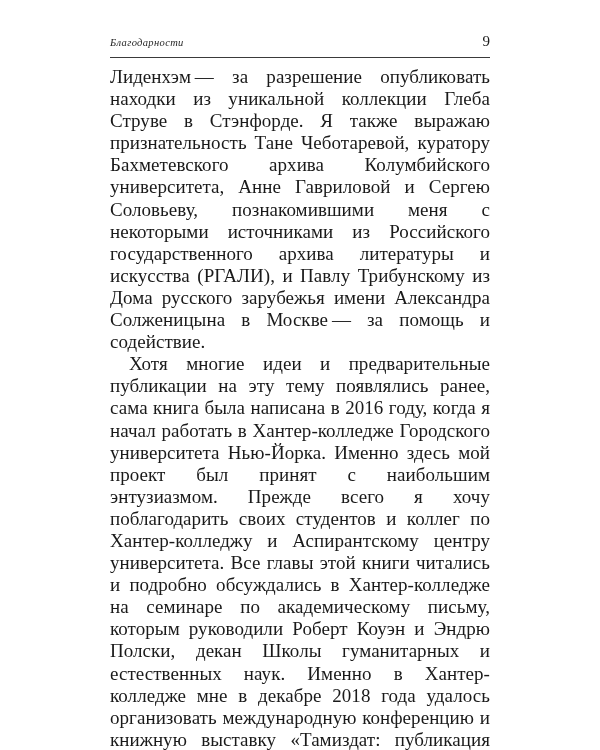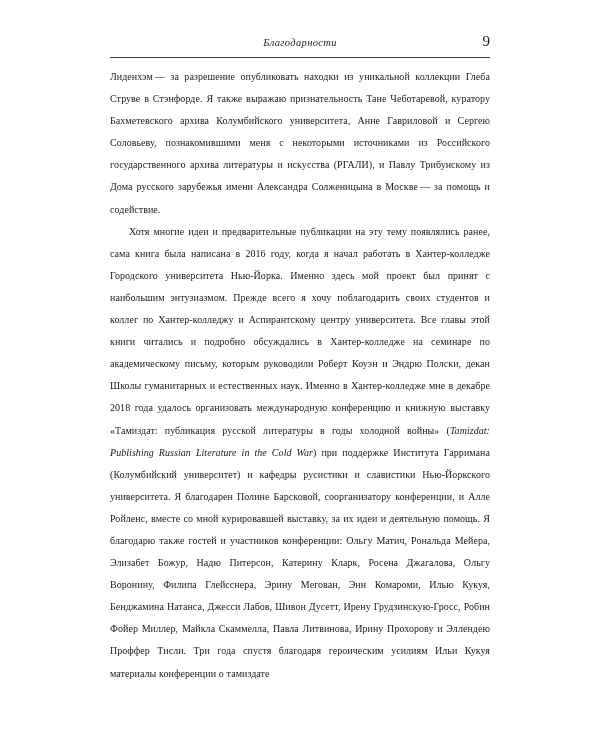--- a/index.html
+++ b/index.html
@@ -29,21 +29,21 @@
     left: 110px;
     top: 36px;
     width: 380px;
     height: 22px;
   }
   .running-head-title {
     position: absolute;
     left: 0;
     top: 0;
     width: 380px;
-    text-align: center;
+    text-align: left;
     font-style: italic;
     font-size: 10.5px;
     letter-spacing: 0.35px;
     color: #262626;
     line-height: 14px;
   }
   .running-head-folio {
     position: absolute;
     right: 0;
     top: -3px;
@@ -64,21 +64,21 @@
   .textblock {
     position: absolute;
     left: 110px;
     top: 66px;
     width: 380px;
   }
   .para {
     margin: 0;
     text-align: justify;
     text-justify: inter-word;
-    font-size: 10px;
+    font-size: 19px;
     line-height: 22.1px;
     letter-spacing: 0.05px;
     word-spacing: 0.2px;
     hyphens: manual;
   }
   .para.indent {
     text-indent: 19px;
   }
   .para em {
     font-style: italic;

